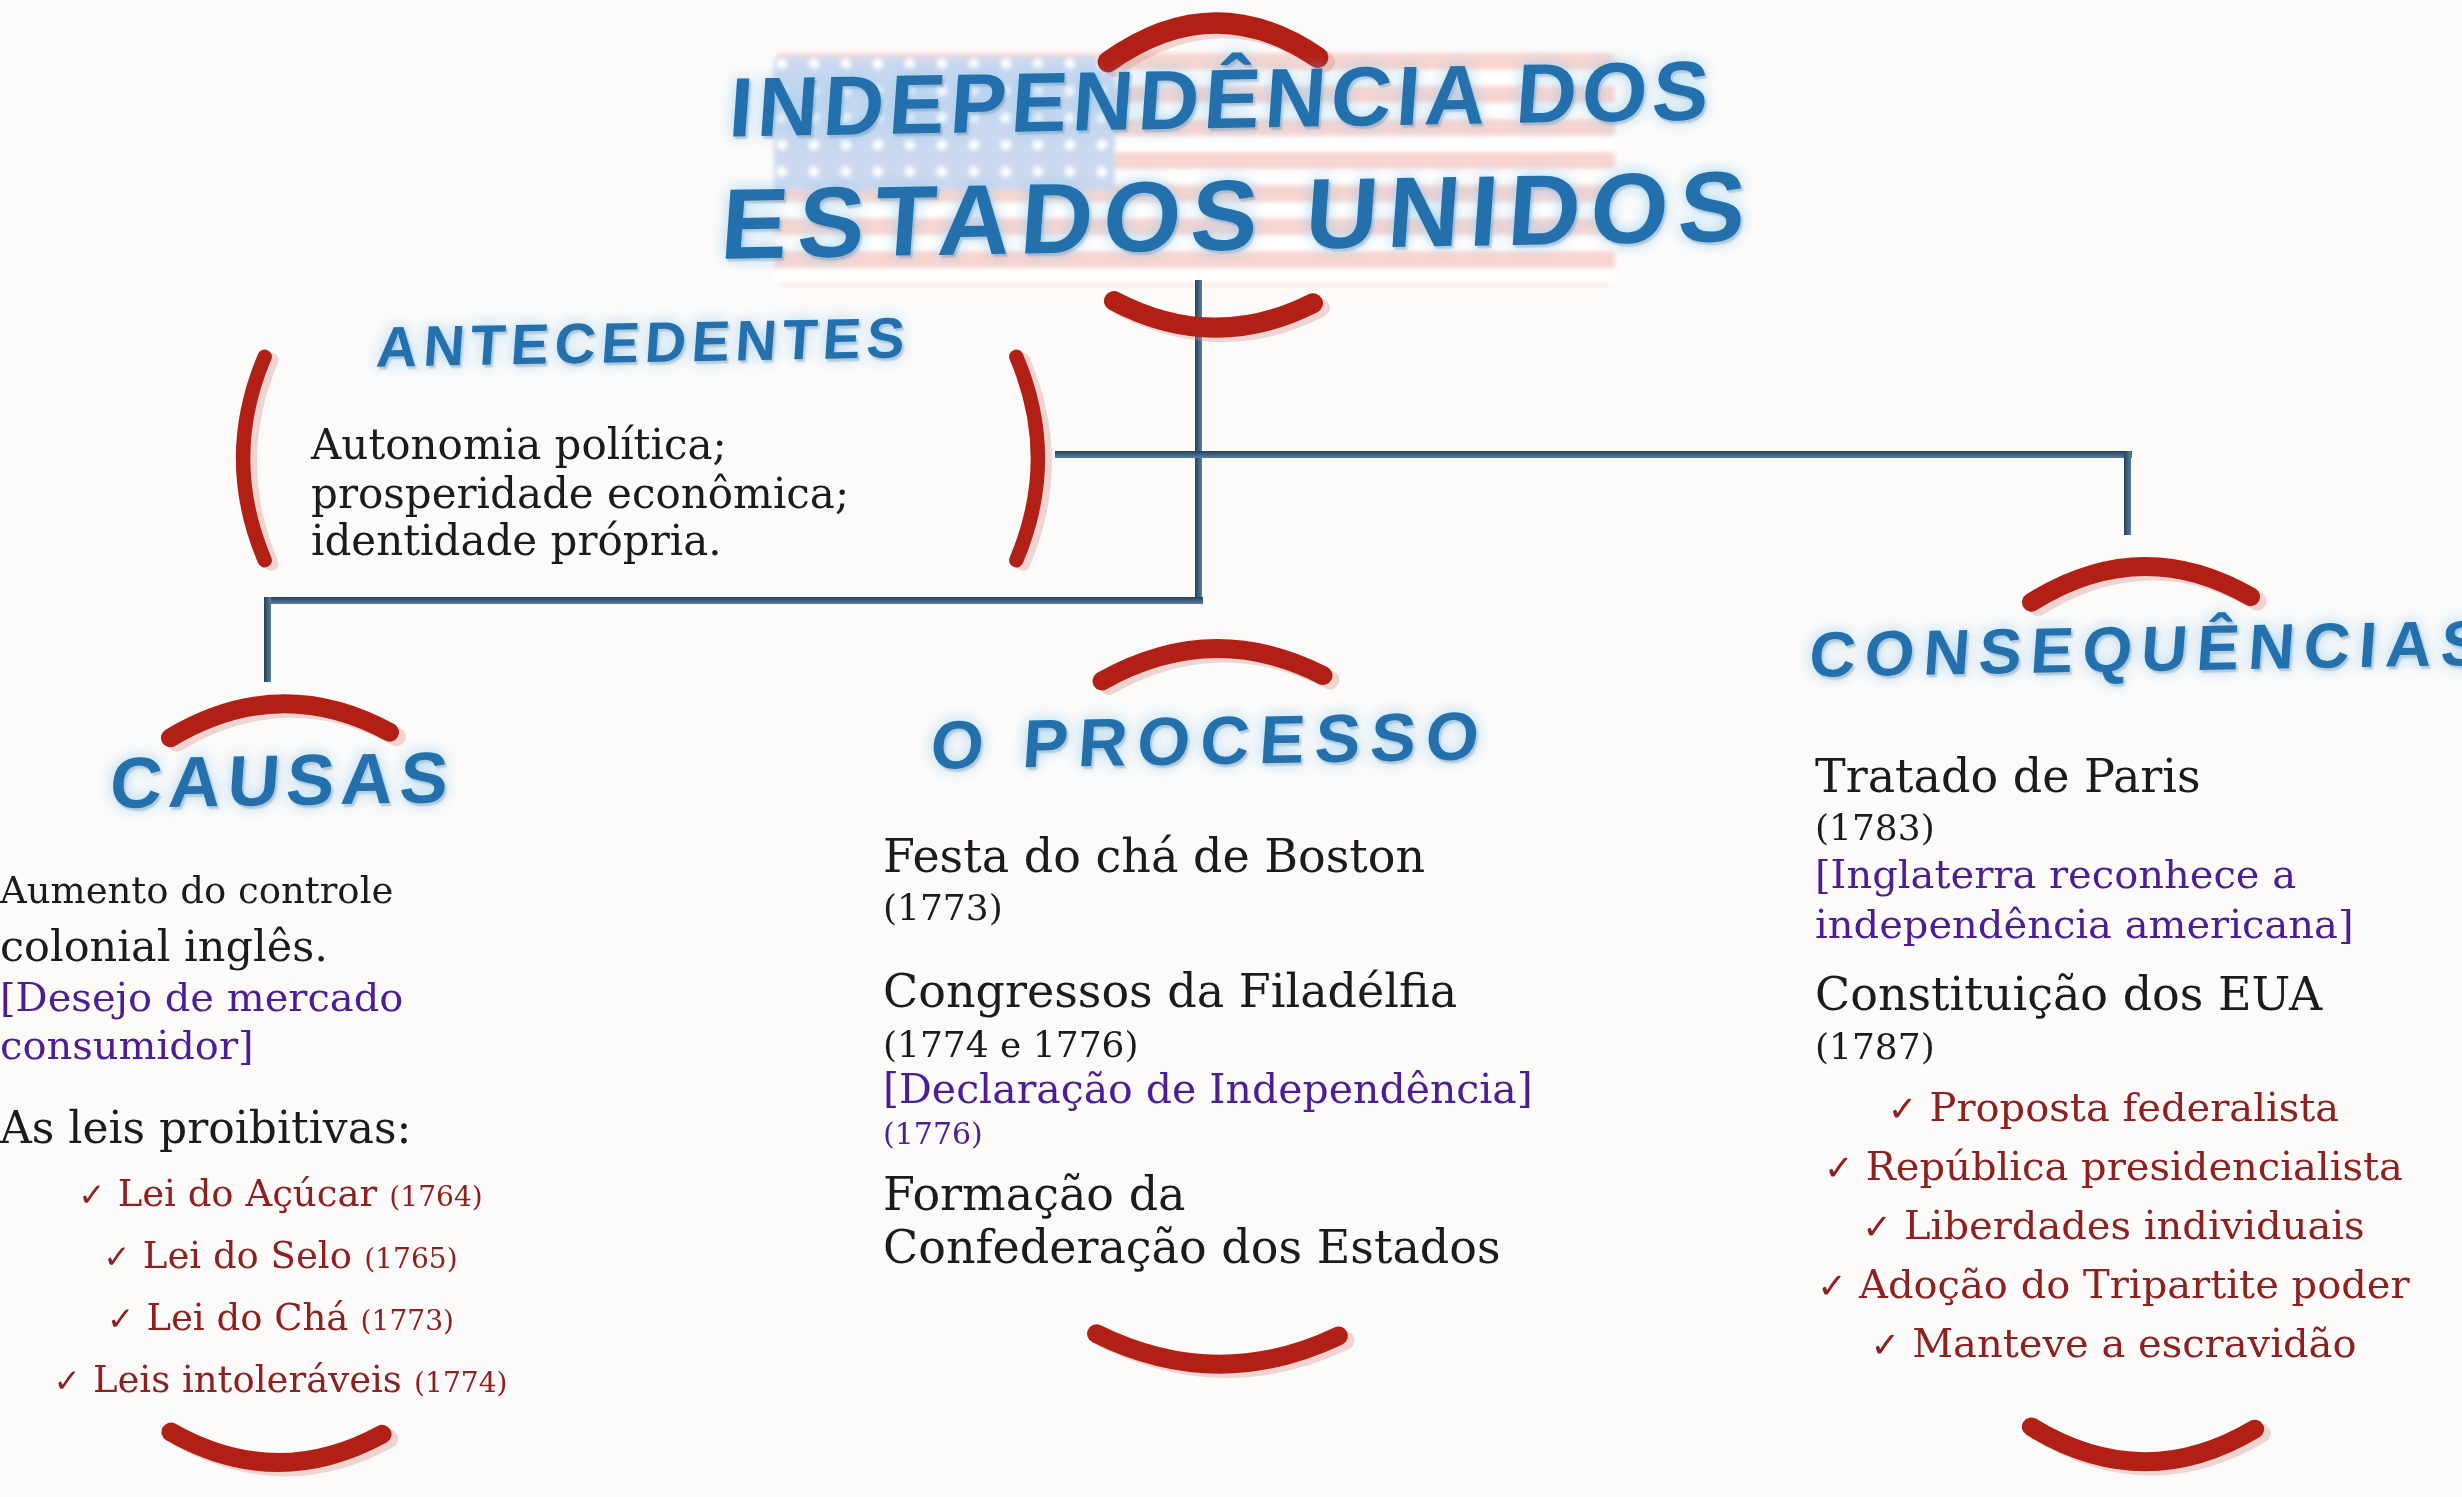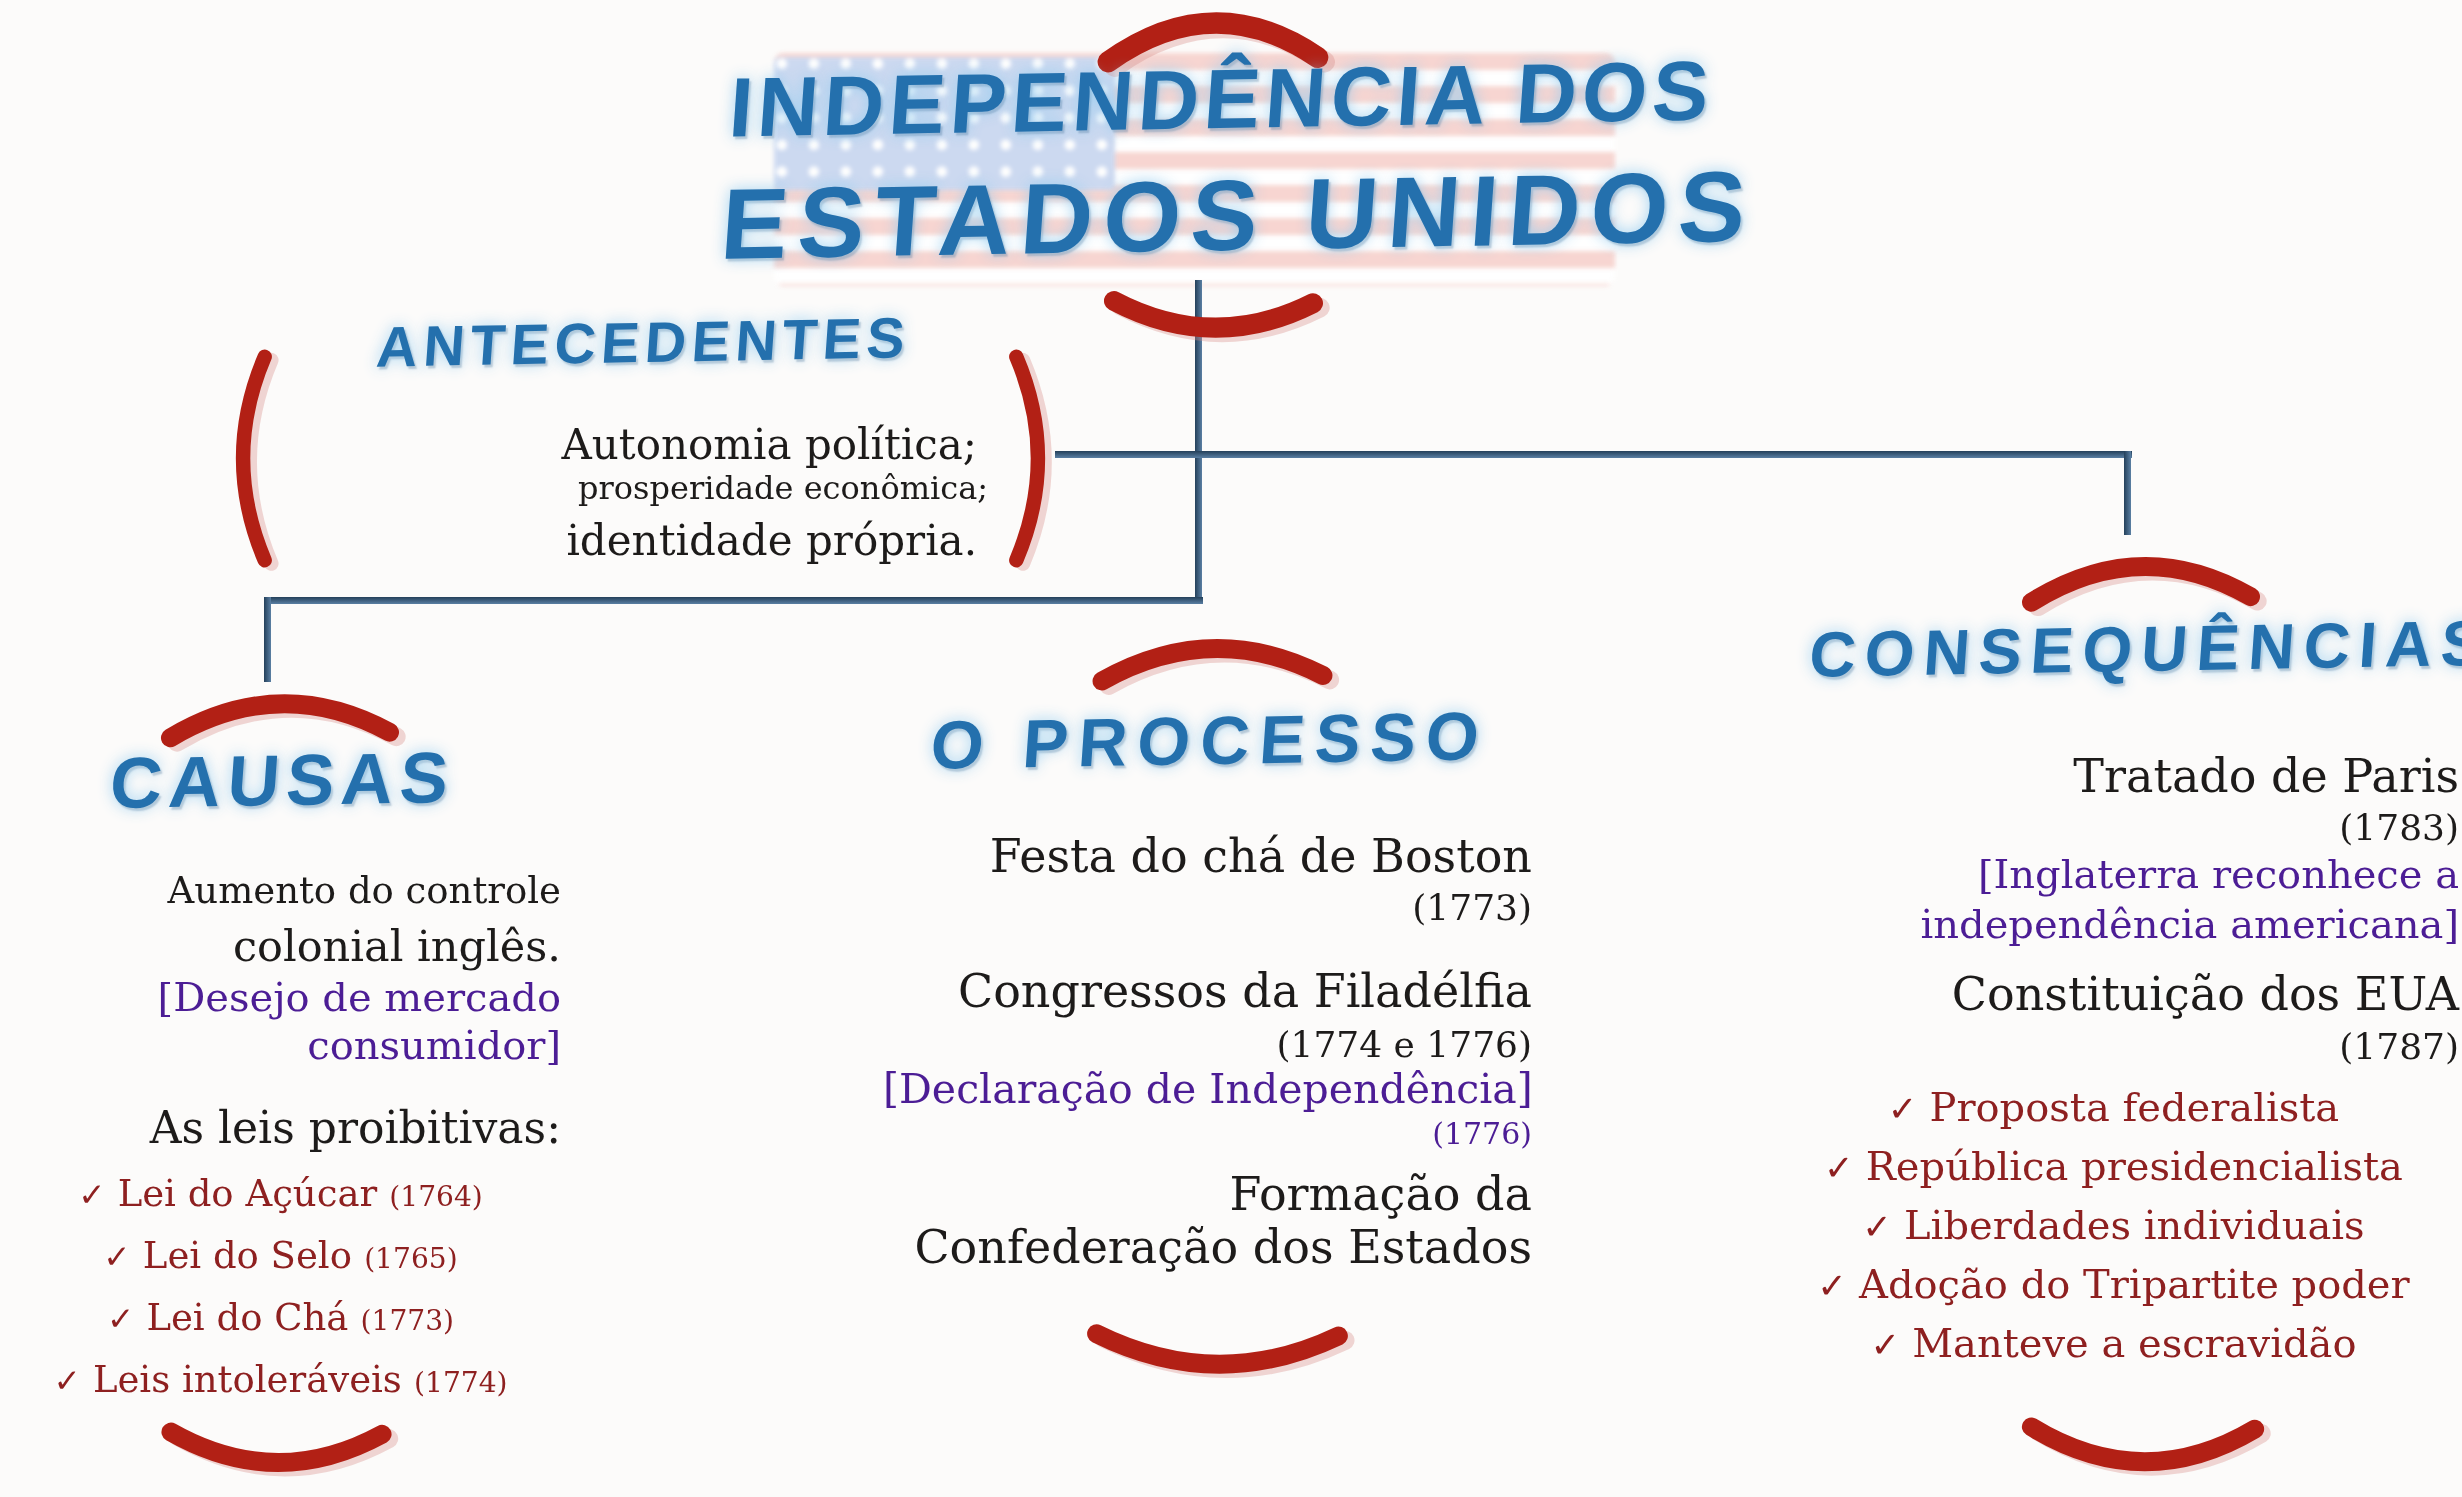--- a/index.html
+++ b/index.html
@@ -29,21 +29,21 @@
     background-image:radial-gradient(circle at 7.8px 6.7px,#ffffff 5px,rgba(255,255,255,0) 5.6px);
     background-size:32px 27px;
   }
   
   .heading{
     position:absolute;z-index:5;white-space:nowrap;text-align:center;
     color:#2470ad;font-family:"Liberation Sans",sans-serif;font-weight:bold;
     transform:skewX(-5deg) rotate(-1deg);
     text-shadow:0 0 14.4px rgba(150,205,240,0.9),2.2px 2.8px 1.7px rgba(25,70,110,0.28);
   }
-  .tline{position:absolute;z-index:5;white-space:nowrap;text-align:right;line-height:1.08;}
+  .tline{position:absolute;z-index:5;white-space:nowrap;text-align:left;line-height:1.08;}
   .red{color:#4c1d95;}
   .year{font-size:0.76em;}
   .items{position:absolute;z-index:5;}
   .check-row{display:flex;justify-content:center;align-items:baseline;gap:12.2px;}
   .check-row .check{color:#8e2020;font-family:"DejaVu Sans",sans-serif;font-size:0.88em;}
   .causas-items .check-row{height:62px;font-size:37px;color:#8e2020;}
   .conseq-items .check-row{height:59px;font-size:40px;color:#8e2020;}
 </style>
 </head>
 <body>
@@ -99,21 +99,21 @@
   <svg class="arc" style="left:2021px;top:1418px;" width="244" height="73" viewBox="0 0 440 132">
     <path class="shadow" d="M 18 16 Q 220 140 422 20" stroke-width="34" transform="translate(12,8)"></path>
     <path class="main" d="M 18 16 Q 220 140 422 20" stroke-width="34"></path>
   </svg>
 
   <div class="heading" style="left:722px;top:51px;width:999px;font-size:84px;letter-spacing:5px;">INDEPENDÊNCIA DOS</div>
   <div class="heading" style="left:722px;top:158px;width:999px;font-size:100px;letter-spacing:10px;">ESTADOS UNIDOS</div>
 
   <div class="heading" style="left:355px;top:309px;width:577px;font-size:57px;letter-spacing:5.6px;">ANTECEDENTES</div>
   <div class="tline" style="left:311px;top:422px;width:666px;font-size:42px;">Autonomia política;</div>
-  <div class="tline" style="left:322px;top:471px;width:666px;font-size:32px;">prosperidade econômica;</div>
+  <div class="tline" style="left:311px;top:471px;width:666px;font-size:42px;">prosperidade econômica;</div>
   <div class="tline" style="left:311px;top:518px;width:666px;font-size:42px;">identidade própria.</div>
 
   <div class="heading" style="left:105px;top:739px;width:355px;font-size:72px;letter-spacing:6.7px;">CAUSAS</div>
   <div class="tline" style="left:0px;top:871px;width:561px;font-size:37px;">Aumento do controle</div>
   <div class="tline" style="left:0px;top:923px;width:561px;font-size:43px;">colonial inglês.</div>
   <div class="tline red" style="left:0px;top:976px;width:561px;font-size:40px;">[Desejo de mercado</div>
   <div class="tline red" style="left:0px;top:1024px;width:561px;font-size:40px;">consumidor]</div>
   <div class="tline" style="left:0px;top:1104px;width:561px;font-size:44px;">As leis proibitivas:</div>
   <div class="items causas-items" style="left:0px;top:1172px;width:561px;">
     <div class="check-row">

